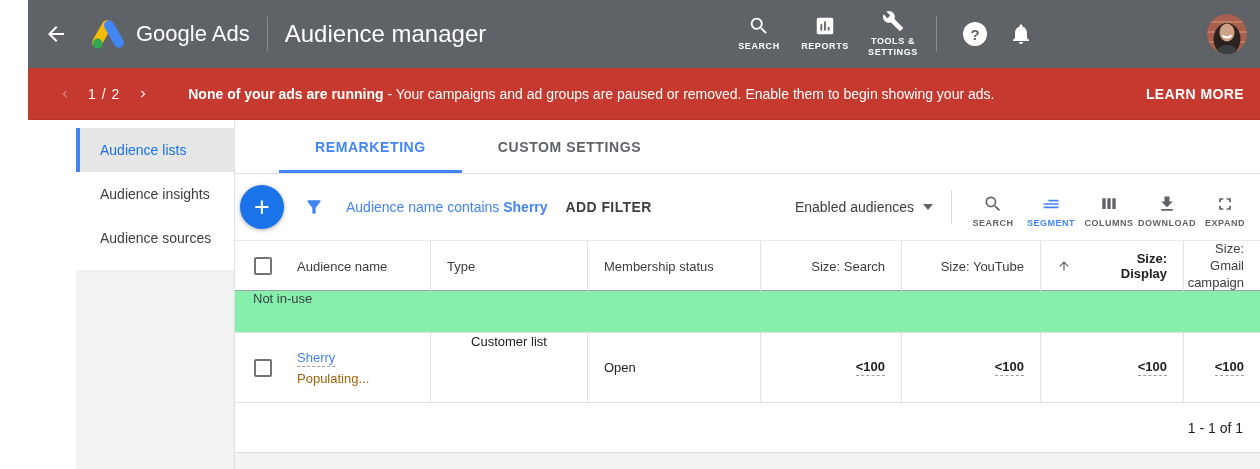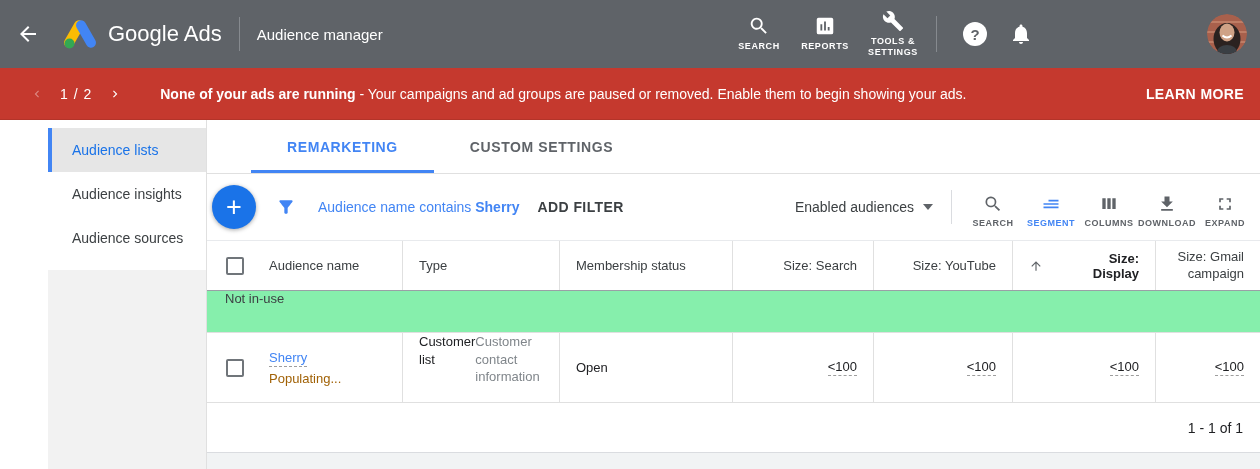--- a/index.html
+++ b/index.html
@@ -1,26 +1,26 @@
 <!DOCTYPE html>
 <html><head>
 <meta charset="utf-8">
 <style>
   * { box-sizing: border-box; margin: 0; padding: 0; }
   html,body { width:1260px; height:469px; }
   body { font-family: "Liberation Sans", sans-serif; overflow:hidden; background:#fff; }
-  .screen { width:1260px; height:469px; display:flex; flex-direction:column; overflow:hidden; }
+  .screen { width:1260px; height:469px; display:flex; flex-direction:column; overflow:hidden;padding-left:28px; }
 
   
   .topbar { height:68px; background:#5f6368; display:flex; align-items:center; color:#fff; flex:0 0 auto; }
   .back-btn { width:56px; display:flex; justify-content:center; align-items:center; cursor:pointer; }
   .logo { margin:0 10px 0 6px; display:flex; align-items:center; }
   .product-name { font-size:22px; color:#fff; white-space:nowrap; }
   .tb-sep { width:1px; height:34px; background:#868a8f; margin:0 17px; }
-  .page-title { font-size:15px; color:#fff; white-space:nowrap; }
+  .page-title { font-size:24px; color:#fff; white-space:nowrap; }
   .tb-right { margin-left:auto; display:flex; align-items:center; }
   .tb-action { display:flex; flex-direction:column; align-items:center; gap:4px; width:66px; cursor:pointer; }
   .tb-action .lbl { font-size:9px; letter-spacing:0.6px; text-align:center; line-height:1.25; font-weight:700; }
   .tb-sep2 { width:1px; height:36px; background:#868a8f; margin:0 14px 0 8px; }
   .help-btn { width:24px; height:24px; border-radius:50%; background:#fff; color:#5f6368; display:flex; align-items:center; justify-content:center; font-weight:700; font-size:15px; margin:0 12px; cursor:pointer; }
   .bell-btn { margin:0 10px; cursor:pointer; display:flex; }
   .avatar { width:40px; height:40px; border-radius:50%; overflow:hidden; margin-left:164px; margin-right:13px; cursor:pointer; flex:0 0 auto; }
 
   
   .banner { height:52px; background:#c5392e; color:#fff; display:flex; align-items:center; font-size:14px; flex:0 0 auto; border-bottom:1px solid #b33429; }
@@ -75,21 +75,21 @@
 
   .group-row { height:42px; flex:0 0 auto; background:#86efac; border-bottom:1px solid #e0e0e0; display:flex; padding-left:18px; font-size:13px; color:#3c4043; }
 
   .data-row { height:70px; flex:0 0 auto; border-bottom:1px solid #e0e0e0; font-size:13px; color:#202124; }
   .name-cell { flex-direction:column; align-items:flex-start; justify-content:center; gap:4px; }
   .row-link { color:#4285f4; text-decoration:none; border-bottom:1px dashed #9e9e9e; padding-bottom:1px; cursor:pointer; }
   .populating { color:#a16207; }
   .type-cell { flex-direction:row; align-items:flex-start; justify-content:center; line-height:1.35; }
   .type-main { color:#202124; }
   .type-sub { color:#80868b; }
-  .dashed-val { border-bottom:1px dashed #9e9e9e; padding-bottom:1px; }
+  .dashed-val { border-bottom:1px dashed #9e9e9e; padding-bottom:1px;font-weight:bold; }
 
   .table-footer { height:50px; flex:0 0 auto; display:flex; align-items:center; justify-content:flex-end; padding-right:17px; font-size:14px; color:#202124; border-bottom:1px solid #dadce0; }
   .bottom-strip { flex:1; background:#f1f3f4; }
 
   svg { display:block; }
 </style>
 </head>
 <body>
 
 <div class="screen">
@@ -315,21 +315,20 @@
       <div class="data-row grid-row">
         <div class="td cb-cell">
           <span class="checkbox"></span>
         </div>
         <div class="td name-cell">
           <span class="row-link">Sherry</span>
           <span class="populating">Populating...</span>
         </div>
         <div class="td sep-l type-cell">
           <span class="type-main">Customer list</span>
-          <span class="type-sub">Customer contact information</span>
         </div>
         <div class="td sep-l">Open</div>
         <div class="td sep-l num">
           <span class="dashed-val">&lt;100</span>
         </div>
         <div class="td sep-l num">
           <span class="dashed-val">&lt;100</span>
         </div>
         <div class="td sep-l num">
           <span class="dashed-val">&lt;100</span>

